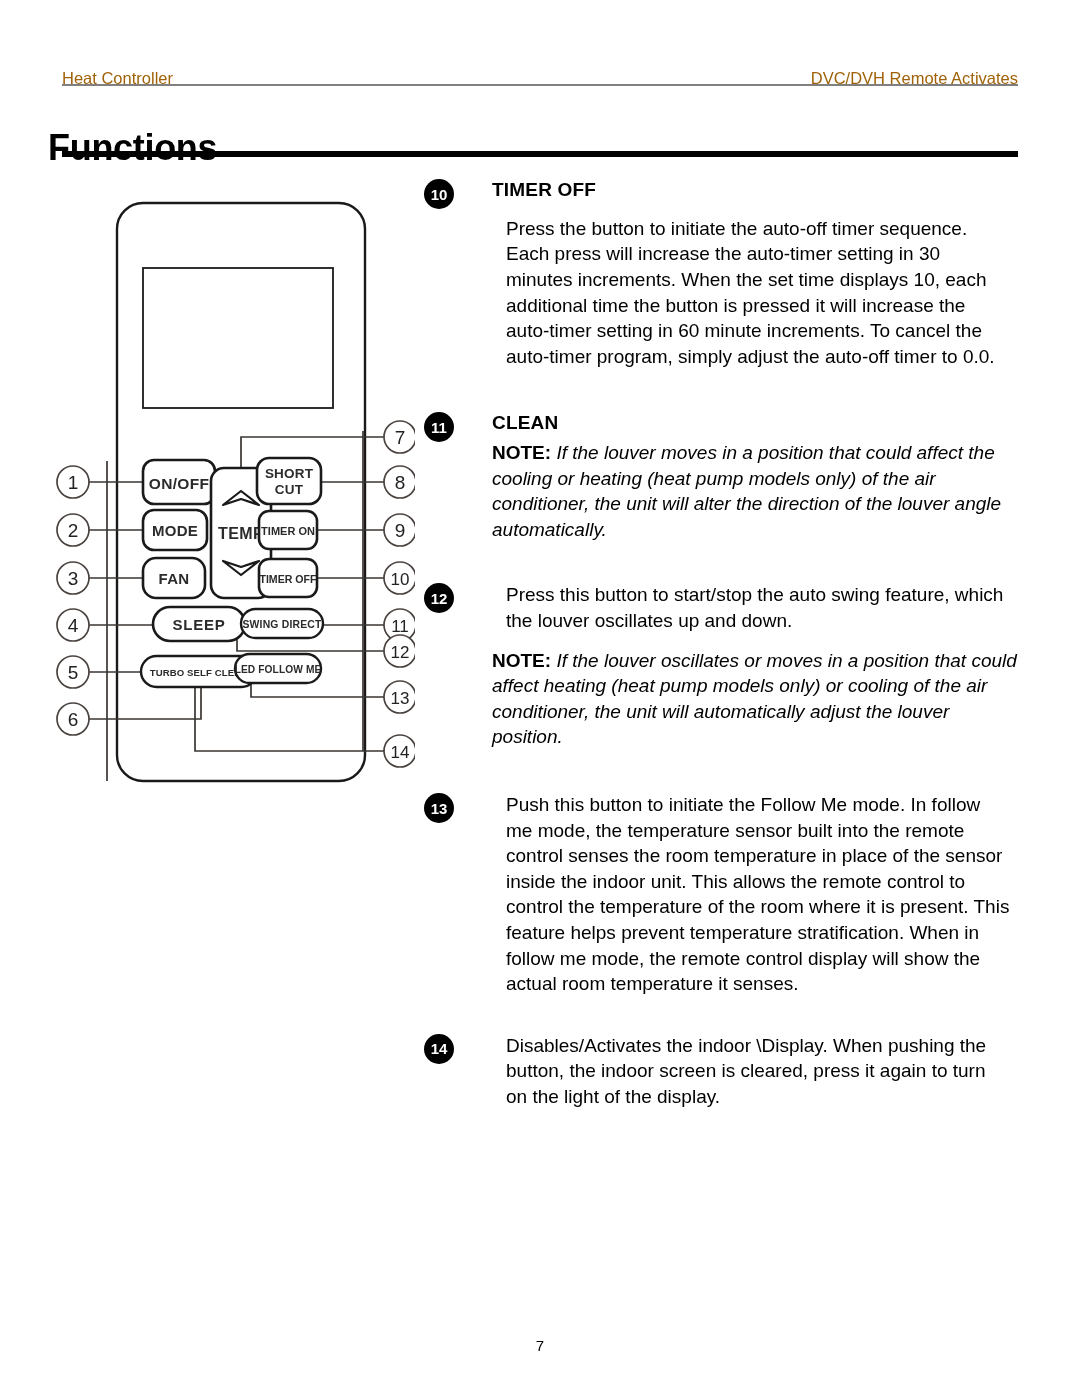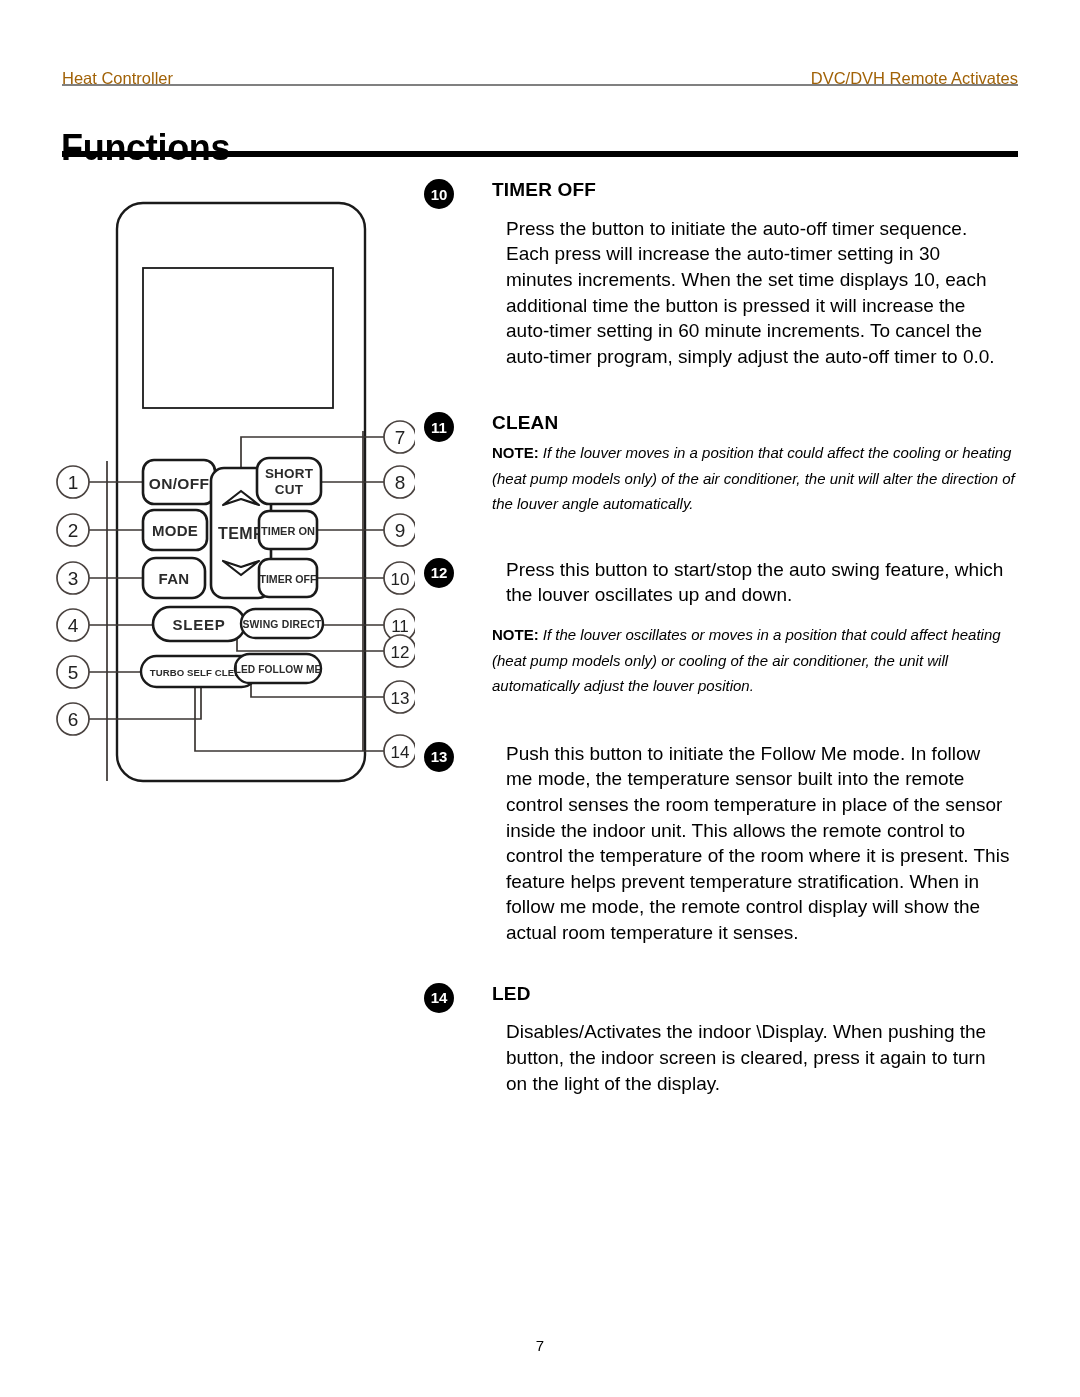--- a/index.html
+++ b/index.html
@@ -37,21 +37,21 @@
     left: 62px;
     top: 84px;
     width: 956px;
     height: 2px;
     background: #808080;
   }
 
   
   .page-title {
     position: absolute;
-    left: 61px;
+    left: 48px;
     top: 105px;
     font-size: 36px;
     font-weight: bold;
     letter-spacing: -0.3px;
     line-height: 1.05;
   }
   .title-rule {
     position: absolute;
     left: 62px;
     top: 151px;
@@ -104,21 +104,21 @@
     letter-spacing: 0.2px;
     margin: 0 0 2px 0;
     line-height: 1.25;
   }
   .fn-body {
     font-size: 19px;
     line-height: 25.6px;
     margin: 14px;
   }
   .fn-note {
-    font-size: 15px;
+    font-size: 19px;
     line-height: 25.6px;
     margin: 5px 0 0 0;
     font-style: italic;
   }
   .fn-note .note-label {
     font-weight: bold;
     font-style: normal;
   }
 
   
@@ -294,19 +294,18 @@
     <p class="fn-note"><span class="note-label">NOTE:</span> <span>If the louver oscillates or moves in a position that could affect heating (heat pump models only) or cooling of the air conditioner, the unit will automatically adjust the louver position.</span></p>
   </section>
 
   <section class="function-item item-13">
     <div class="fn-badge">13</div>
     <p class="fn-body">Push this button to initiate the Follow Me mode. In follow me mode, the temperature sensor built into the remote control senses the room temperature in place of the sensor inside the indoor unit. This allows the remote control to control the temperature of the room where it is present. This feature helps prevent temperature stratification. When in follow me mode, the remote control display will show the actual room temperature it senses.</p>
   </section>
 
   <section class="function-item item-14">
     <div class="fn-badge">14</div>
-    <h2 class="fn-title">LED</h2>
     <p class="fn-body">Disables/Activates the indoor \Display. When pushing the button, the indoor screen is cleared, press it again to turn on the light of the display.</p>
   </section>
 
 </div>
 
 <div class="page-number">7</div>
 
 </body></html>

